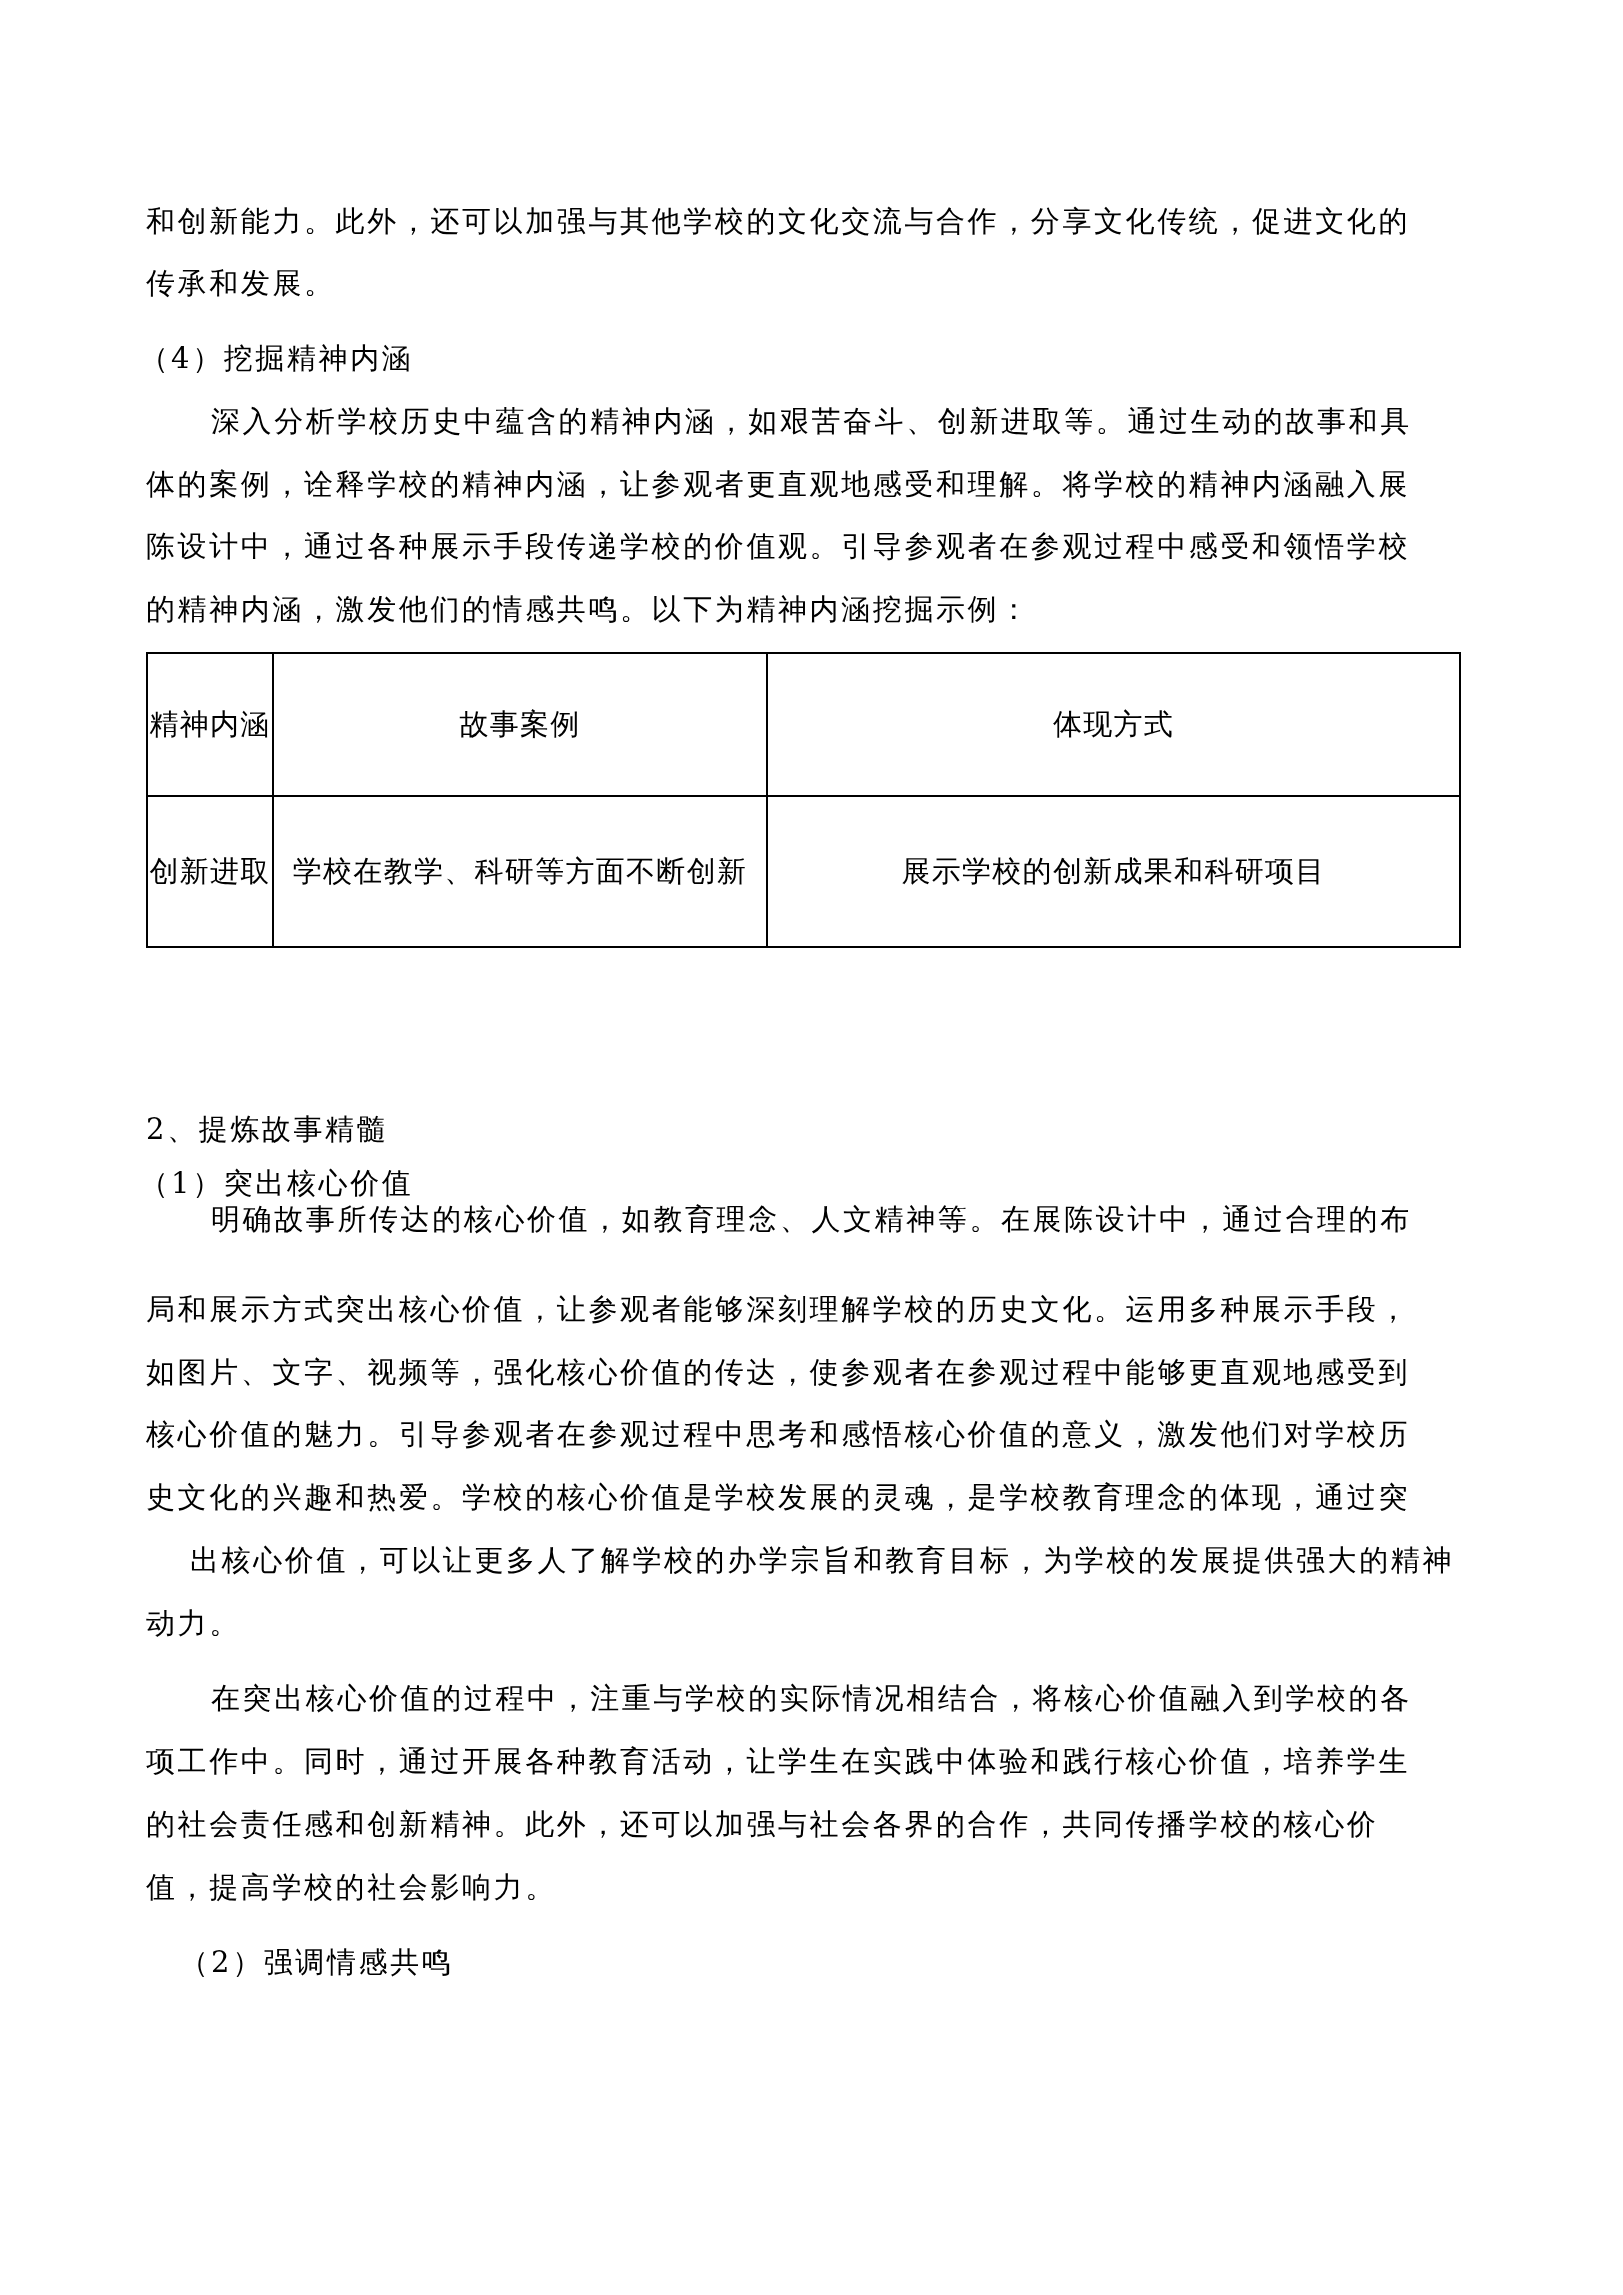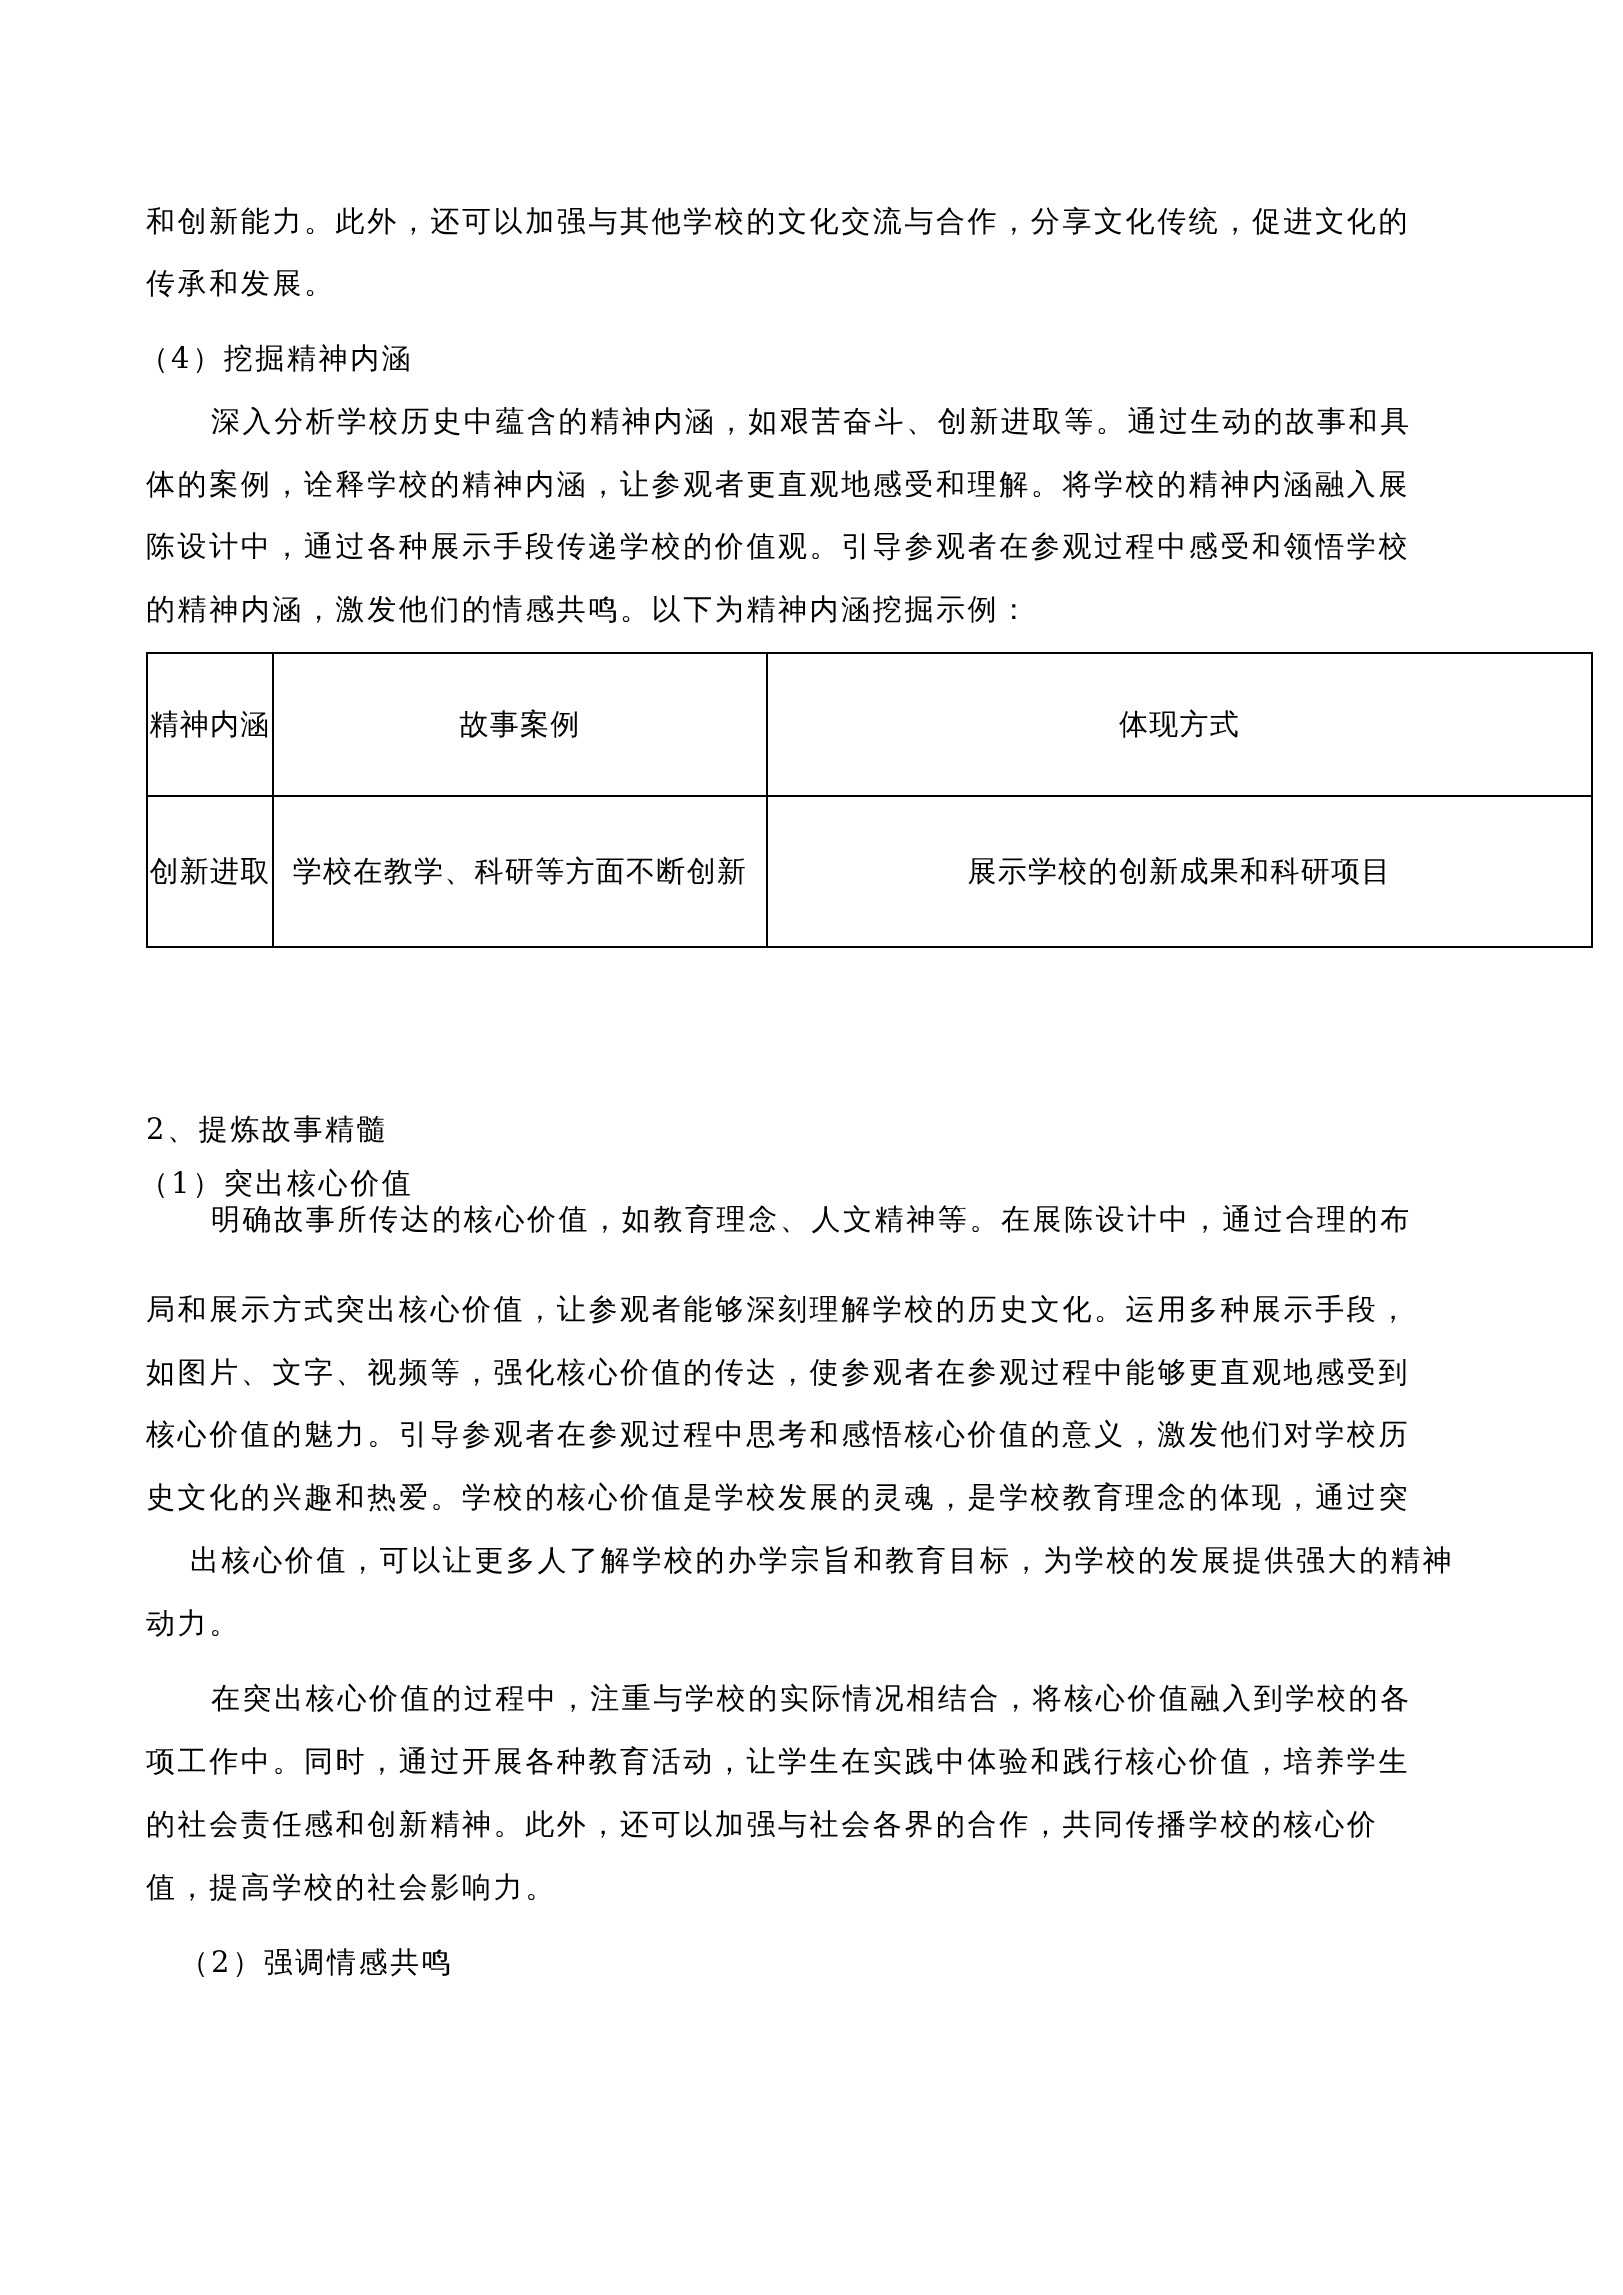--- a/index.html
+++ b/index.html
@@ -10,21 +10,21 @@
   }
   .page { position: absolute; left: 146px; top: 0; width: 1315px; }
   .line {
     position: absolute; left: 0; width: 1315px;
     font-size: 29px; line-height: 34px; white-space: nowrap;
     letter-spacing: 2.6px;
   }
   .indent { padding-left: 65px; }
   .heading { left: -6.5px; }
   table.data {
-    position: absolute; left: 0; top: 652px; width: 1447px;
+    position: absolute; left: 0; top: 652px; width: 1315px;
     border-collapse: collapse; table-layout: fixed;
   }
   table.data td {
     border: 2px solid #000000;
     font-size: 29px; line-height: 63px; text-align: center; vertical-align: middle;
     padding: 0; letter-spacing: 1.3px;
   }
   table.data td.c1 { width: 124px; }
   table.data td.c2 { width: 492px; }
   table.data tr.r0 td { height: 141px; }

